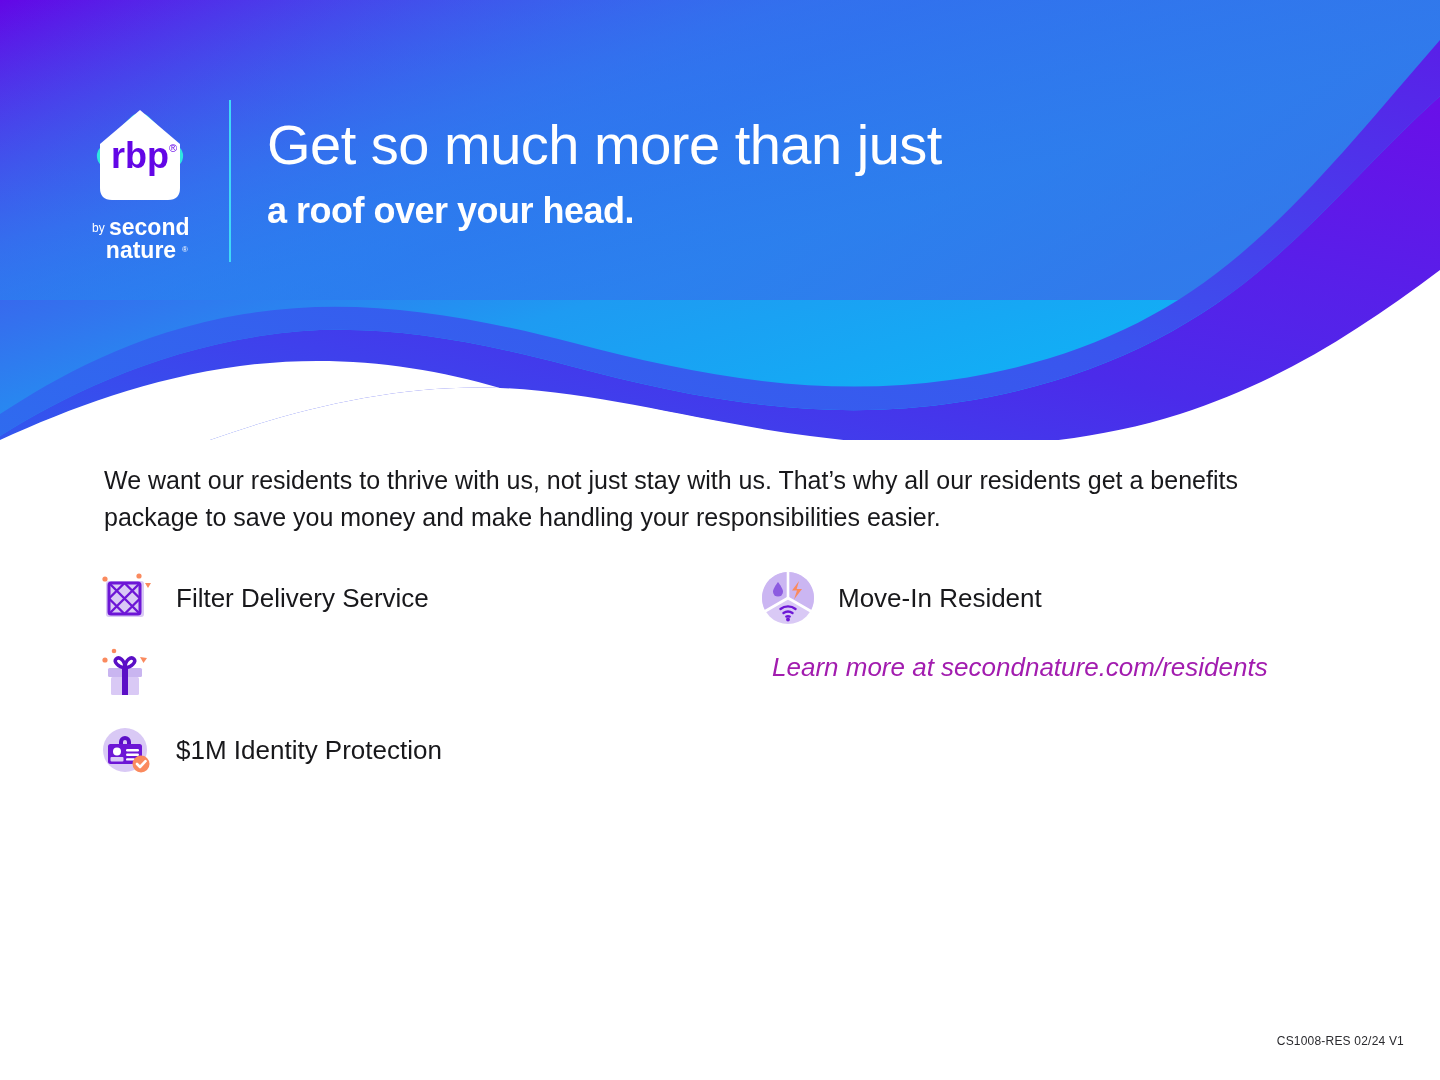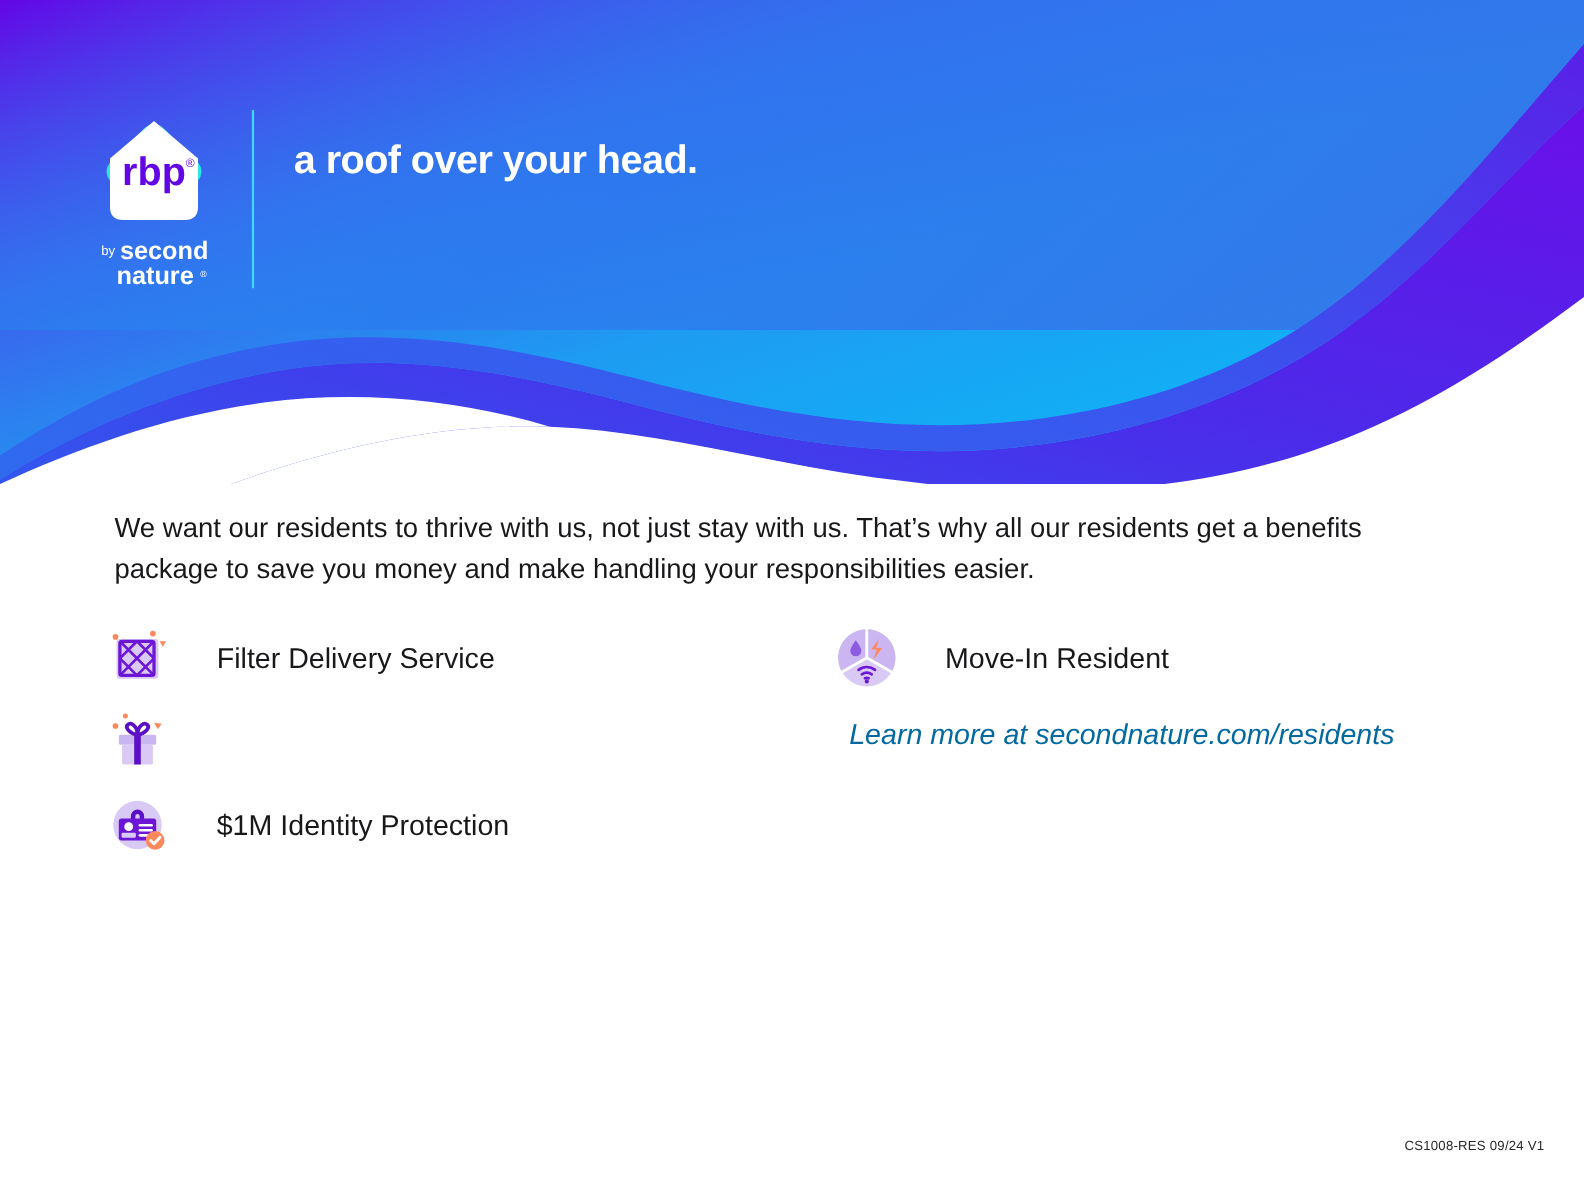--- a/index.html
+++ b/index.html
@@ -51,34 +51,34 @@
     position:absolute; left:104px; top:462px; width:1215px;
     font-size:25px; line-height:37px; color:#18181b; font-weight:400;
   }
 
   
   .benefit-col { position:absolute; }
   #col-left  { left:98px;  top:560px; width:620px; }
   #col-right { left:760px; top:560px; width:620px; }
 
   .benefit-row {
-    display:flex; align-items:center; height:76px; margin-bottom:0;gap:21px;
+    display:flex; align-items:center; height:76px; margin-bottom:0;
   }
   .benefit-icon {
     width:56px; height:56px; flex:0 0 56px; position:relative;
   }
   .benefit-icon svg { display:block; }
   .benefit-label {
     margin-left:22px; font-size:26px; color:#18181b; font-weight:500;
     white-space:nowrap;
   }
 
   #learn-more {
     position:absolute; left:772px; top:652px;
-    font-size:26px; font-style:italic; color:#0369a1; font-weight:400;
+    font-size:26px; font-style:italic; color:#a21caf; font-weight:400;
     white-space:nowrap;
   }
 
   
   #footer-code {
     position:absolute; right:36px; bottom:32px;
     font-size:12px; color:#2a2a2e; letter-spacing:0.2px;
   }
 </style>
 </head>
@@ -198,20 +198,21 @@
     <text x="4" y="20" font-family="'Liberation Sans', sans-serif" font-size="12" fill="#ffffff">by</text>
     <text x="21" y="23" font-family="'Liberation Sans', sans-serif" font-size="23" font-weight="700" fill="#ffffff">second</text>
     <text x="53" y="46" text-anchor="middle" font-family="'Liberation Sans', sans-serif" font-size="23" font-weight="700" fill="#ffffff">nature</text>
     <text x="94" y="40" font-family="'Liberation Sans', sans-serif" font-size="8" fill="#ffffff">®</text>
   </svg>
 </div>
 
 <div id="divider"></div>
 
 <div id="headline">
+  <span class="l1">Get so much more than just</span>
   <span class="l2">a roof over your head.</span>
 </div>
 
 <p id="intro">We want our residents to thrive with us, not just stay with us. That’s why all our residents get a benefits package to save you money and make handling your responsibilities easier.</p>
 
 <div id="col-left" class="benefit-col">
 
   <div class="benefit-row">
     <span class="benefit-icon">
       <svg width="56" height="56" viewBox="0 0 56 56">
@@ -282,13 +283,13 @@
         </g>
         <circle cx="28" cy="49.5" r="1.9" fill="#6D16D6"></circle>
       </svg>
     </span>
     <span class="benefit-label">Move-In Resident</span>
   </div>
 </div>
 
 <div id="learn-more">Learn more at secondnature.com/residents</div>
 
-<div id="footer-code">CS1008-RES 09/24 V1</div>
+<div id="footer-code">CS1008-RES 02/24 V1</div>
 
 </body></html>

